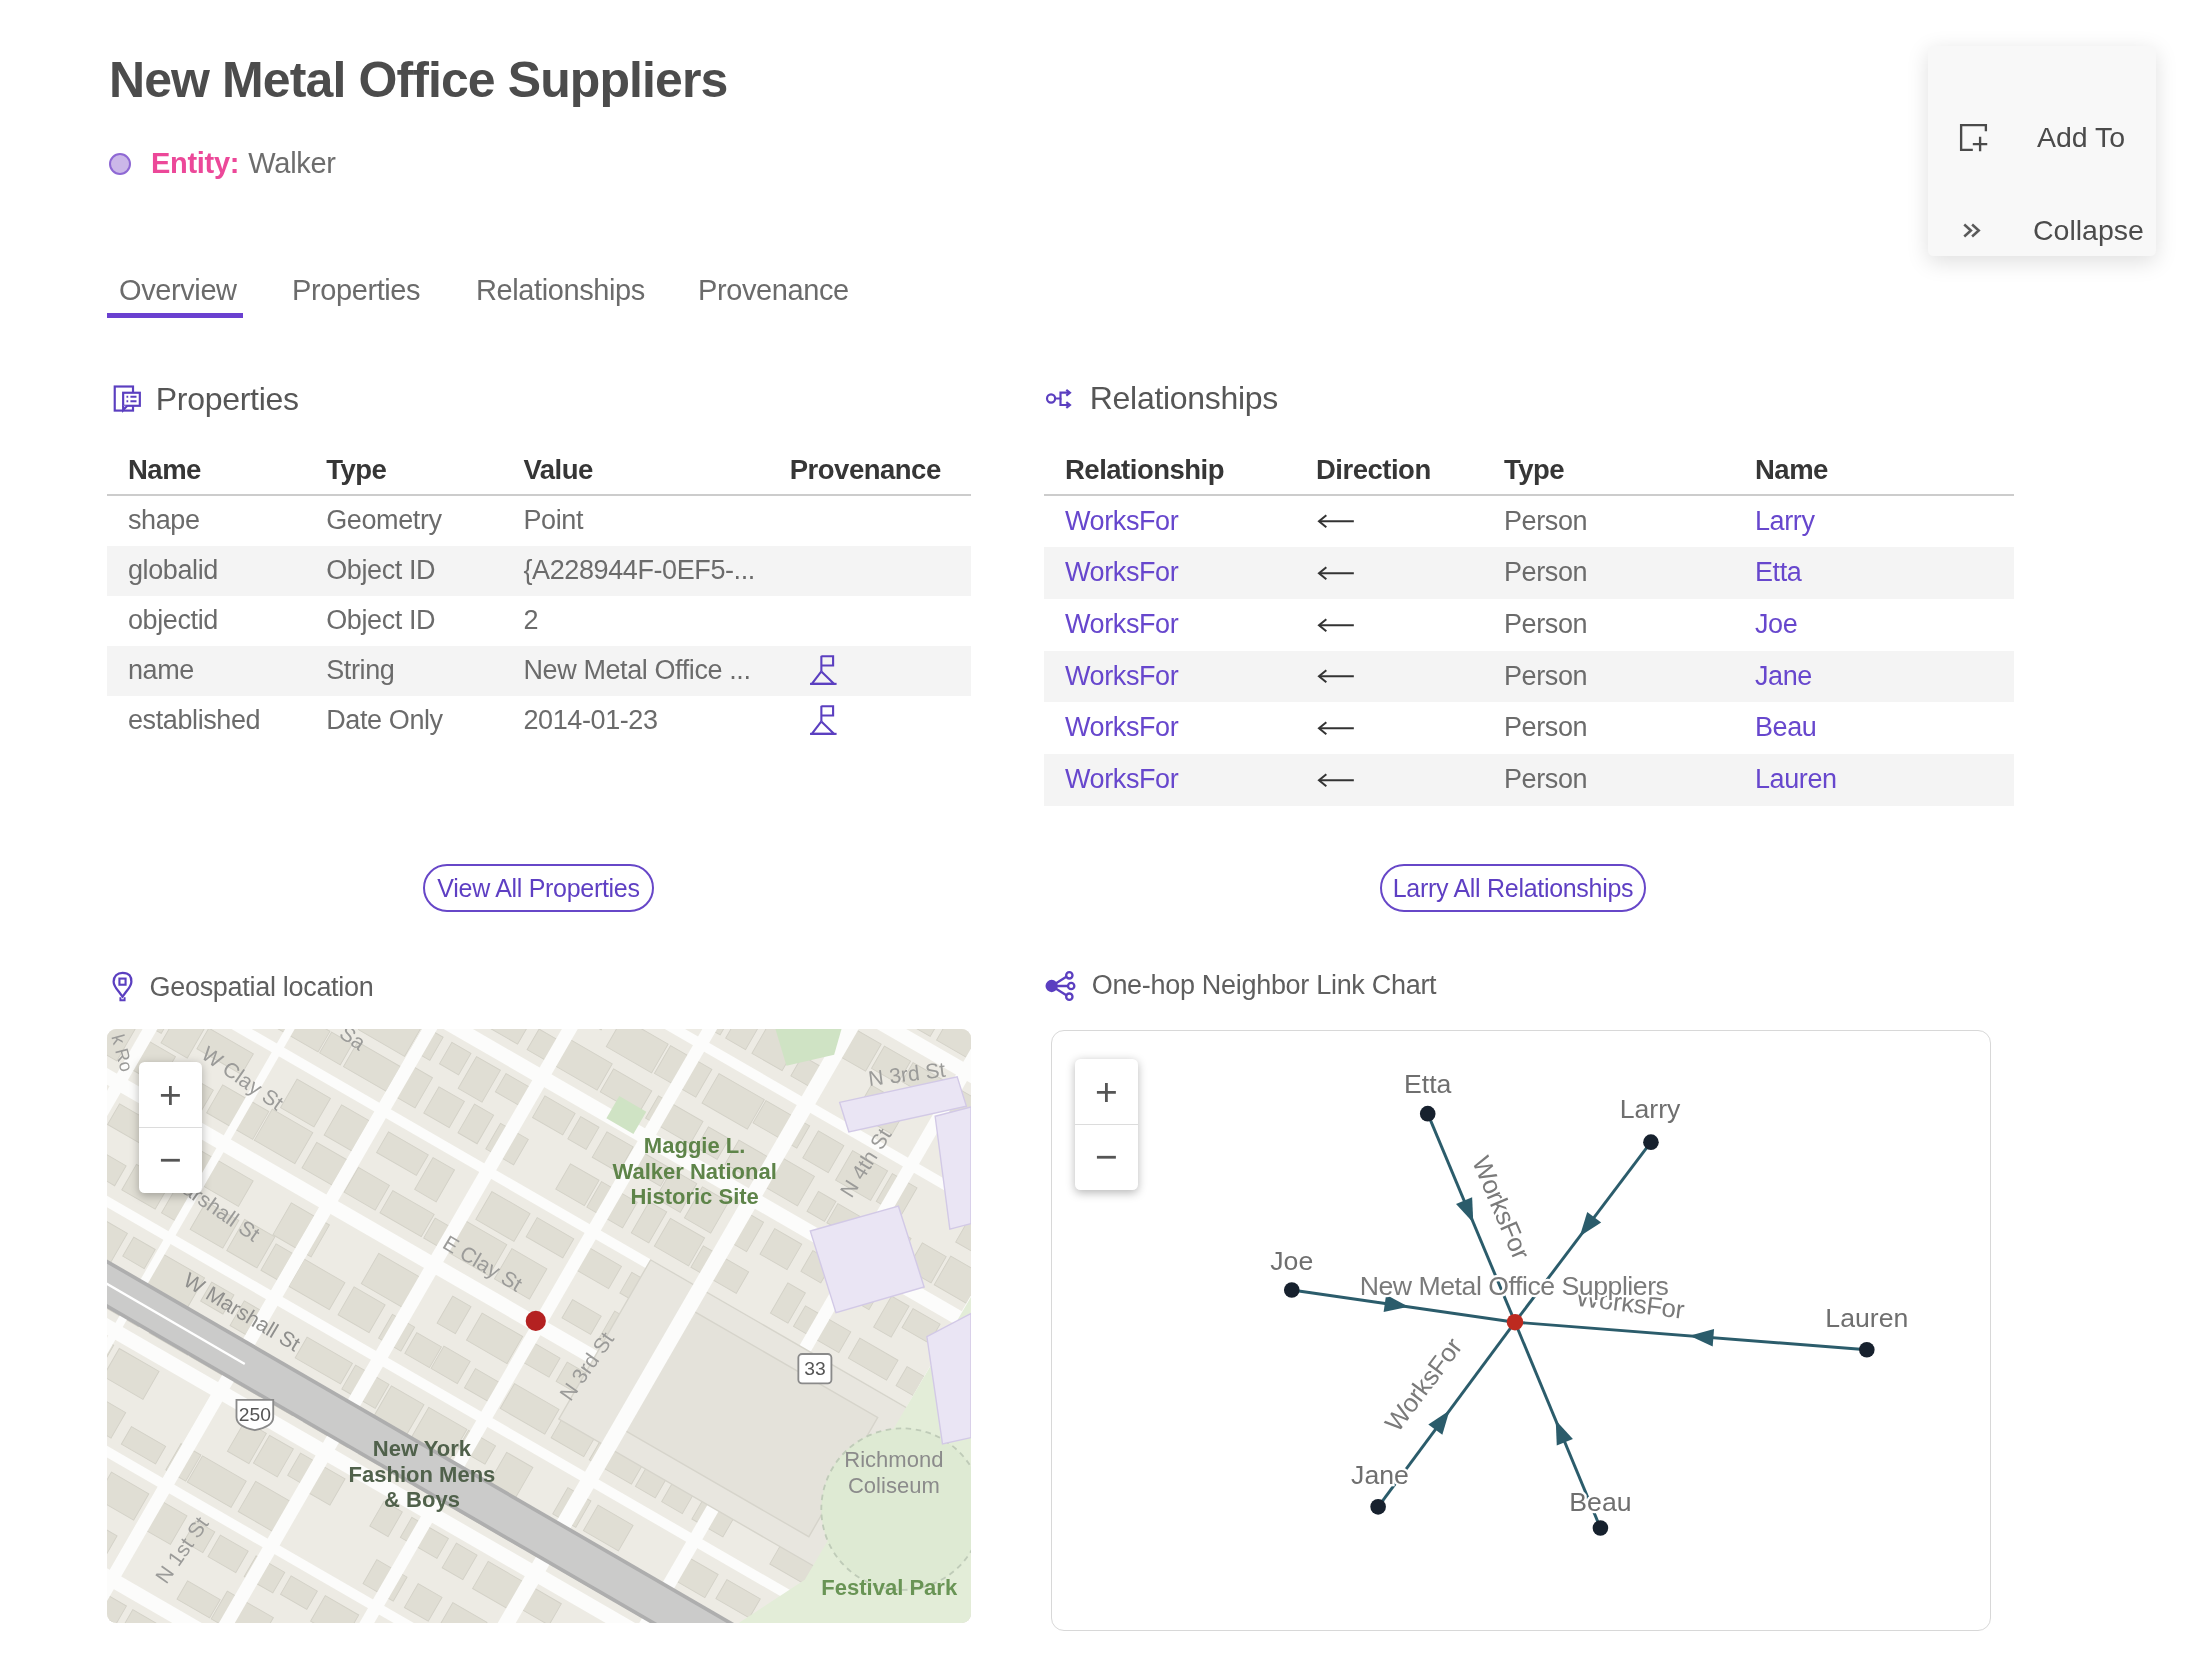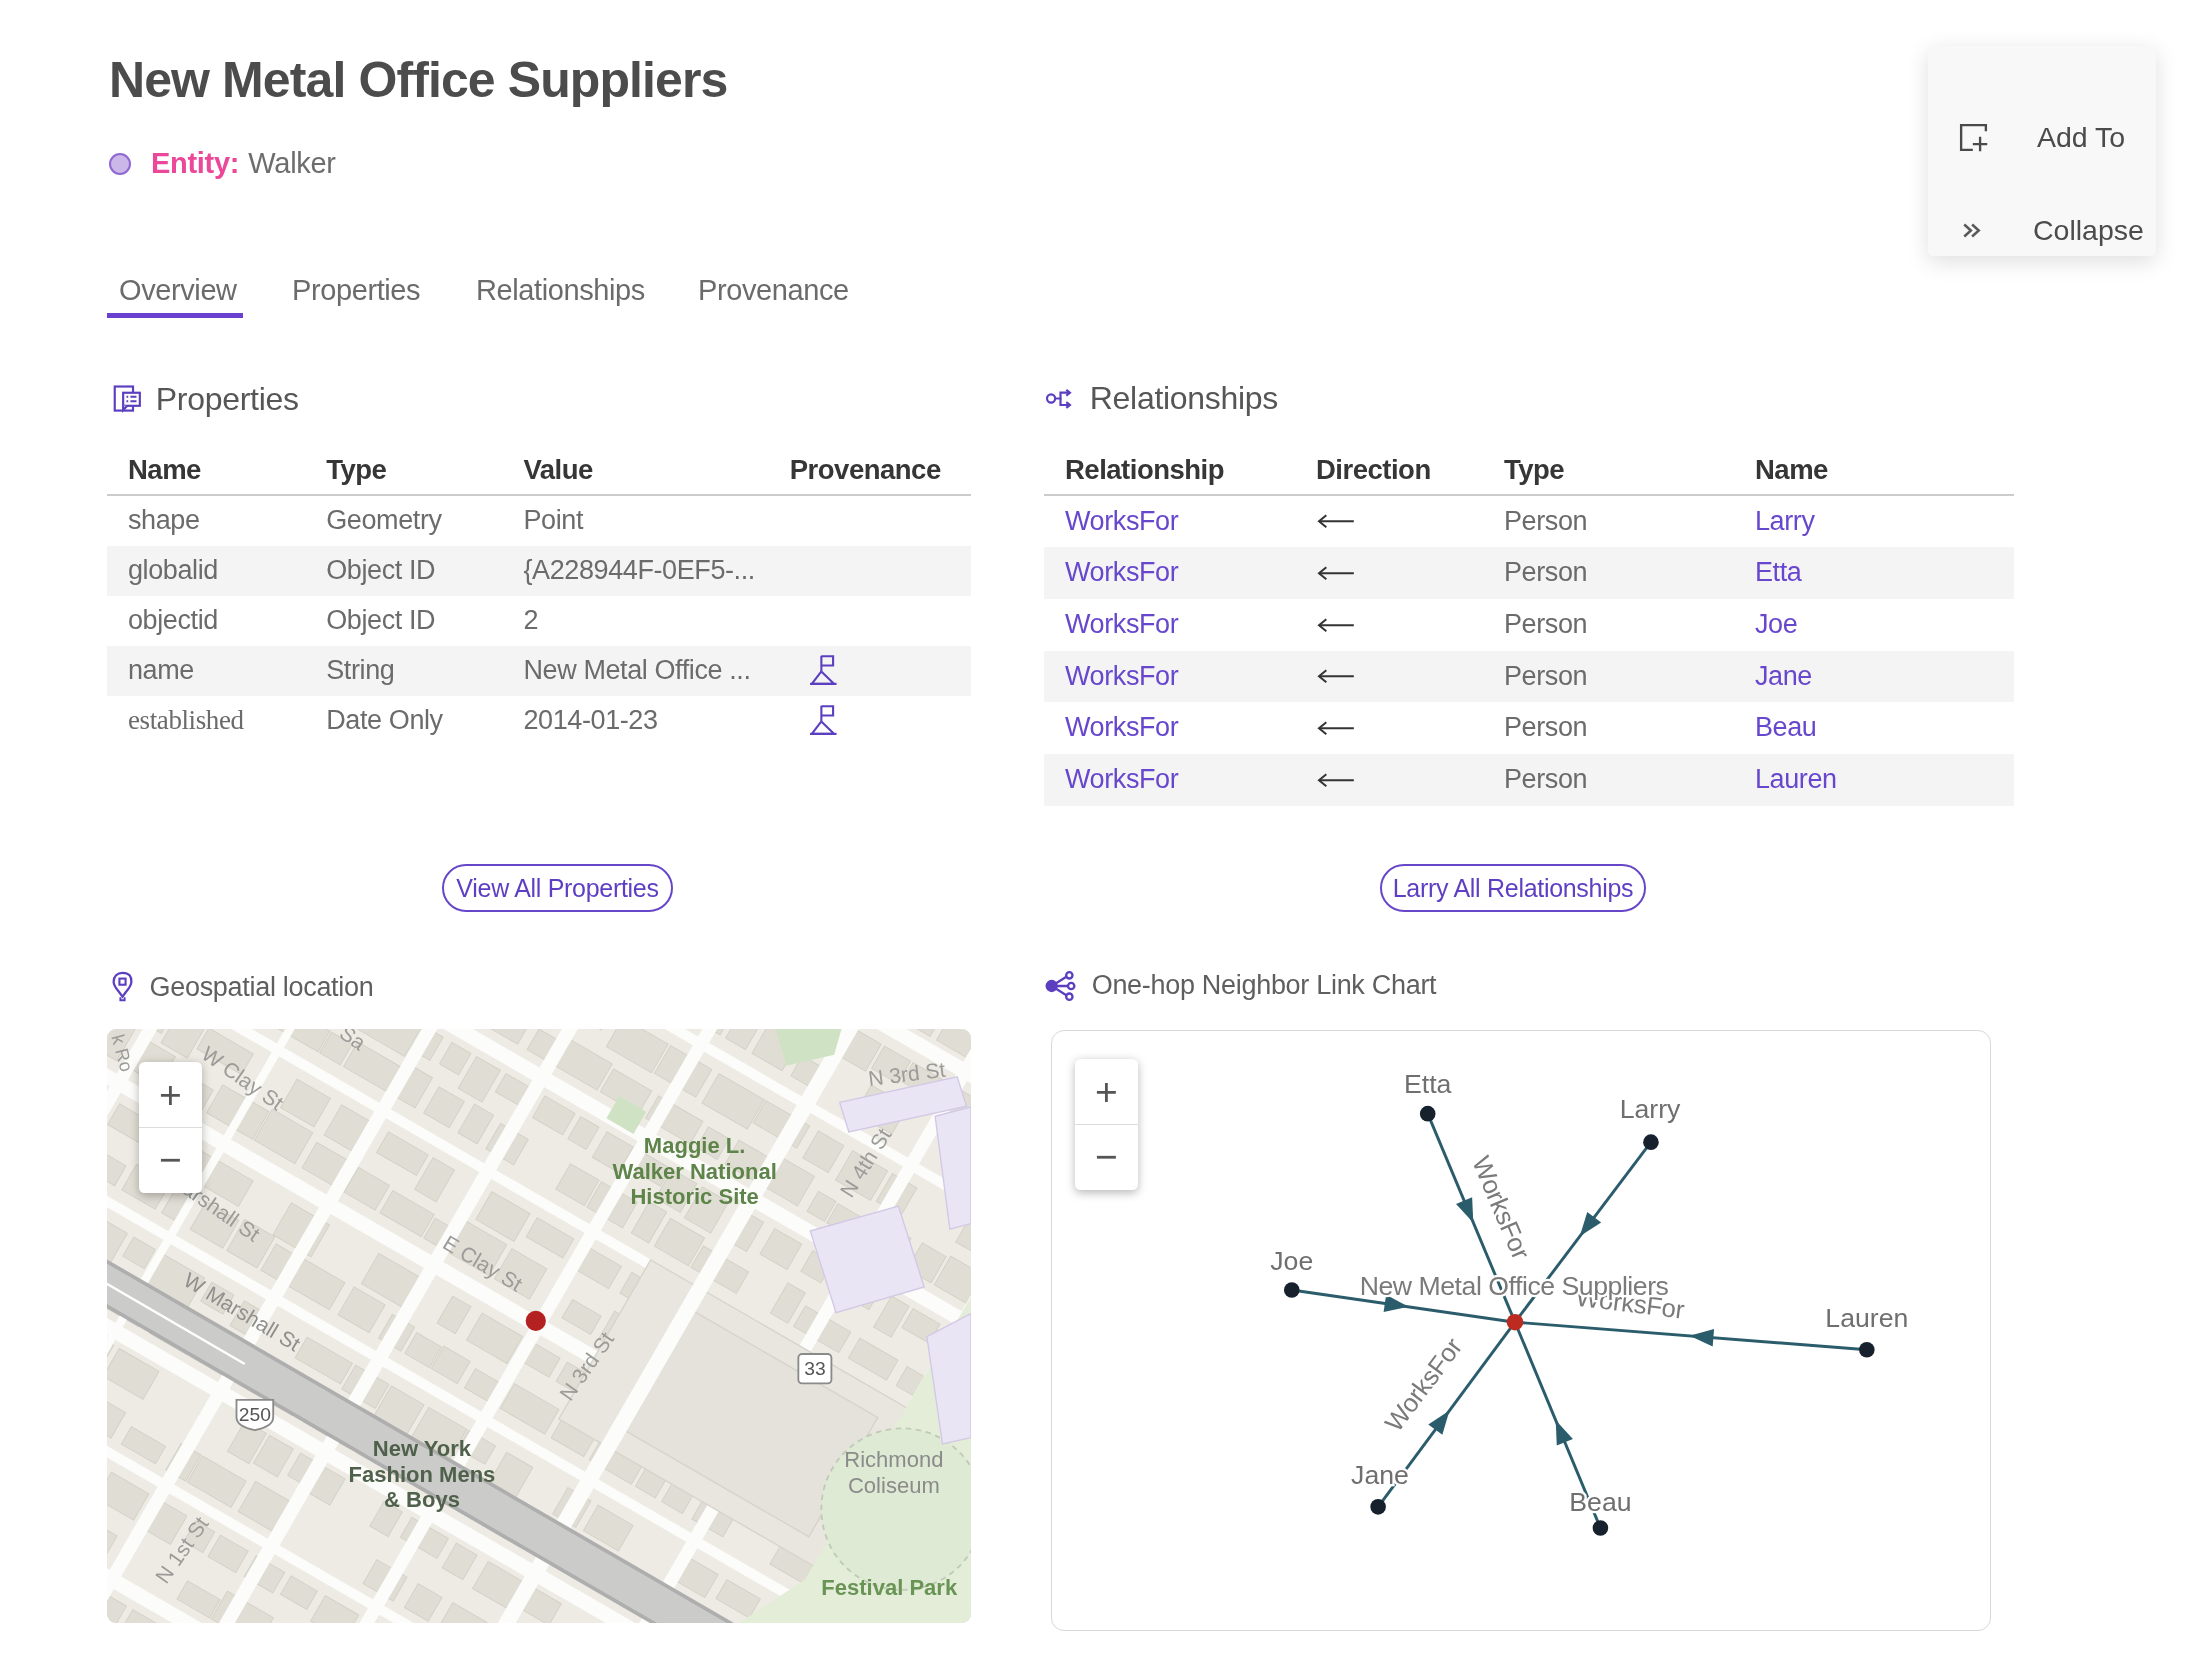--- a/index.html
+++ b/index.html
@@ -133,21 +133,21 @@
       <td>
             <svg width="27.5" height="33" viewBox="0 0 15 18" fill="none" stroke="#5b3fc0" stroke-width="1.15" style="margin-left:20px; display:block;">
         <path d="M6.2 1 L6.2 9.5"></path>
               <path d="M6.2 1.2 L12.6 1.2 L12.6 6.3 L6.2 6.3"></path>
         <path d="M6.2 9.5 L1 16.3 L13.2 16.3 L6.2 9.5" stroke-linejoin="round"></path>
               <path d="M0 16.3 L14.5 16.3"></path>
       </svg>
           </td>
         </tr>
     <tr style="height:50px;">
-          <td style="padding-left:21px;font-family:Liberation Serif, serif;">established</td>
+          <td style="padding-left:21px;">established</td>
           <td>Date Only</td>
           <td>2014-01-23</td>
       <td>
             <svg width="27.5" height="33" viewBox="0 0 15 18" fill="none" stroke="#5b3fc0" stroke-width="1.15" style="margin-left:20px; display:block;">
         <path d="M6.2 1 L6.2 9.5"></path>
               <path d="M6.2 1.2 L12.6 1.2 L12.6 6.3 L6.2 6.3"></path>
         <path d="M6.2 9.5 L1 16.3 L13.2 16.3 L6.2 9.5" stroke-linejoin="round"></path>
               <path d="M0 16.3 L14.5 16.3"></path>
       </svg>
           </td>
@@ -233,21 +233,21 @@
               <path d="M41 9 L3 9"></path>
               <path d="M11 2.5 L3 9 L11 15.5"></path>
             </svg></td>
           <td>Person</td>
           <td class="lnk">Lauren</td>
         </tr>
   </tbody>
     </table>
 </div>
 
-<div class="pillbtn" style="left:442px; top:864px; width:231px;text-align:right;">View All Properties</div>
+<div class="pillbtn" style="left:423px; top:864px; width:231px;text-align:right;">View All Properties</div>
 <div class="pillbtn" style="left:1380px; top:864px; width:266px;">Larry All Relationships</div>
 
 <div class="abs sechead" style="left:112px; top:970px;align-items:flex-end;">
   <svg width="21" height="33" viewBox="0 0 13 19" fill="none" stroke="#5b3fc0" stroke-width="1.4">
     <path d="M6.5 1 C3.2 1 1 3.4 1 6.5 C1 9 3 11.2 4.6 13.2 L6.5 15.8 L8.4 13.2 C10 11.2 12 9 12 6.5 C12 3.4 10.8 1 6.5 1 Z"></path>
     <rect x="4.6" y="4.6" width="3.8" height="3.8" stroke-width="1.3"></rect>
     <path d="M5.2 16.2 L5.2 18 L7.8 18 L7.8 16.2" stroke-width="1.2"></path>
   </svg>
   <div class="txt" style="font-size:27px; color:#5f5f5f; margin-left:16.5px;">Geospatial location</div>
 </div>

